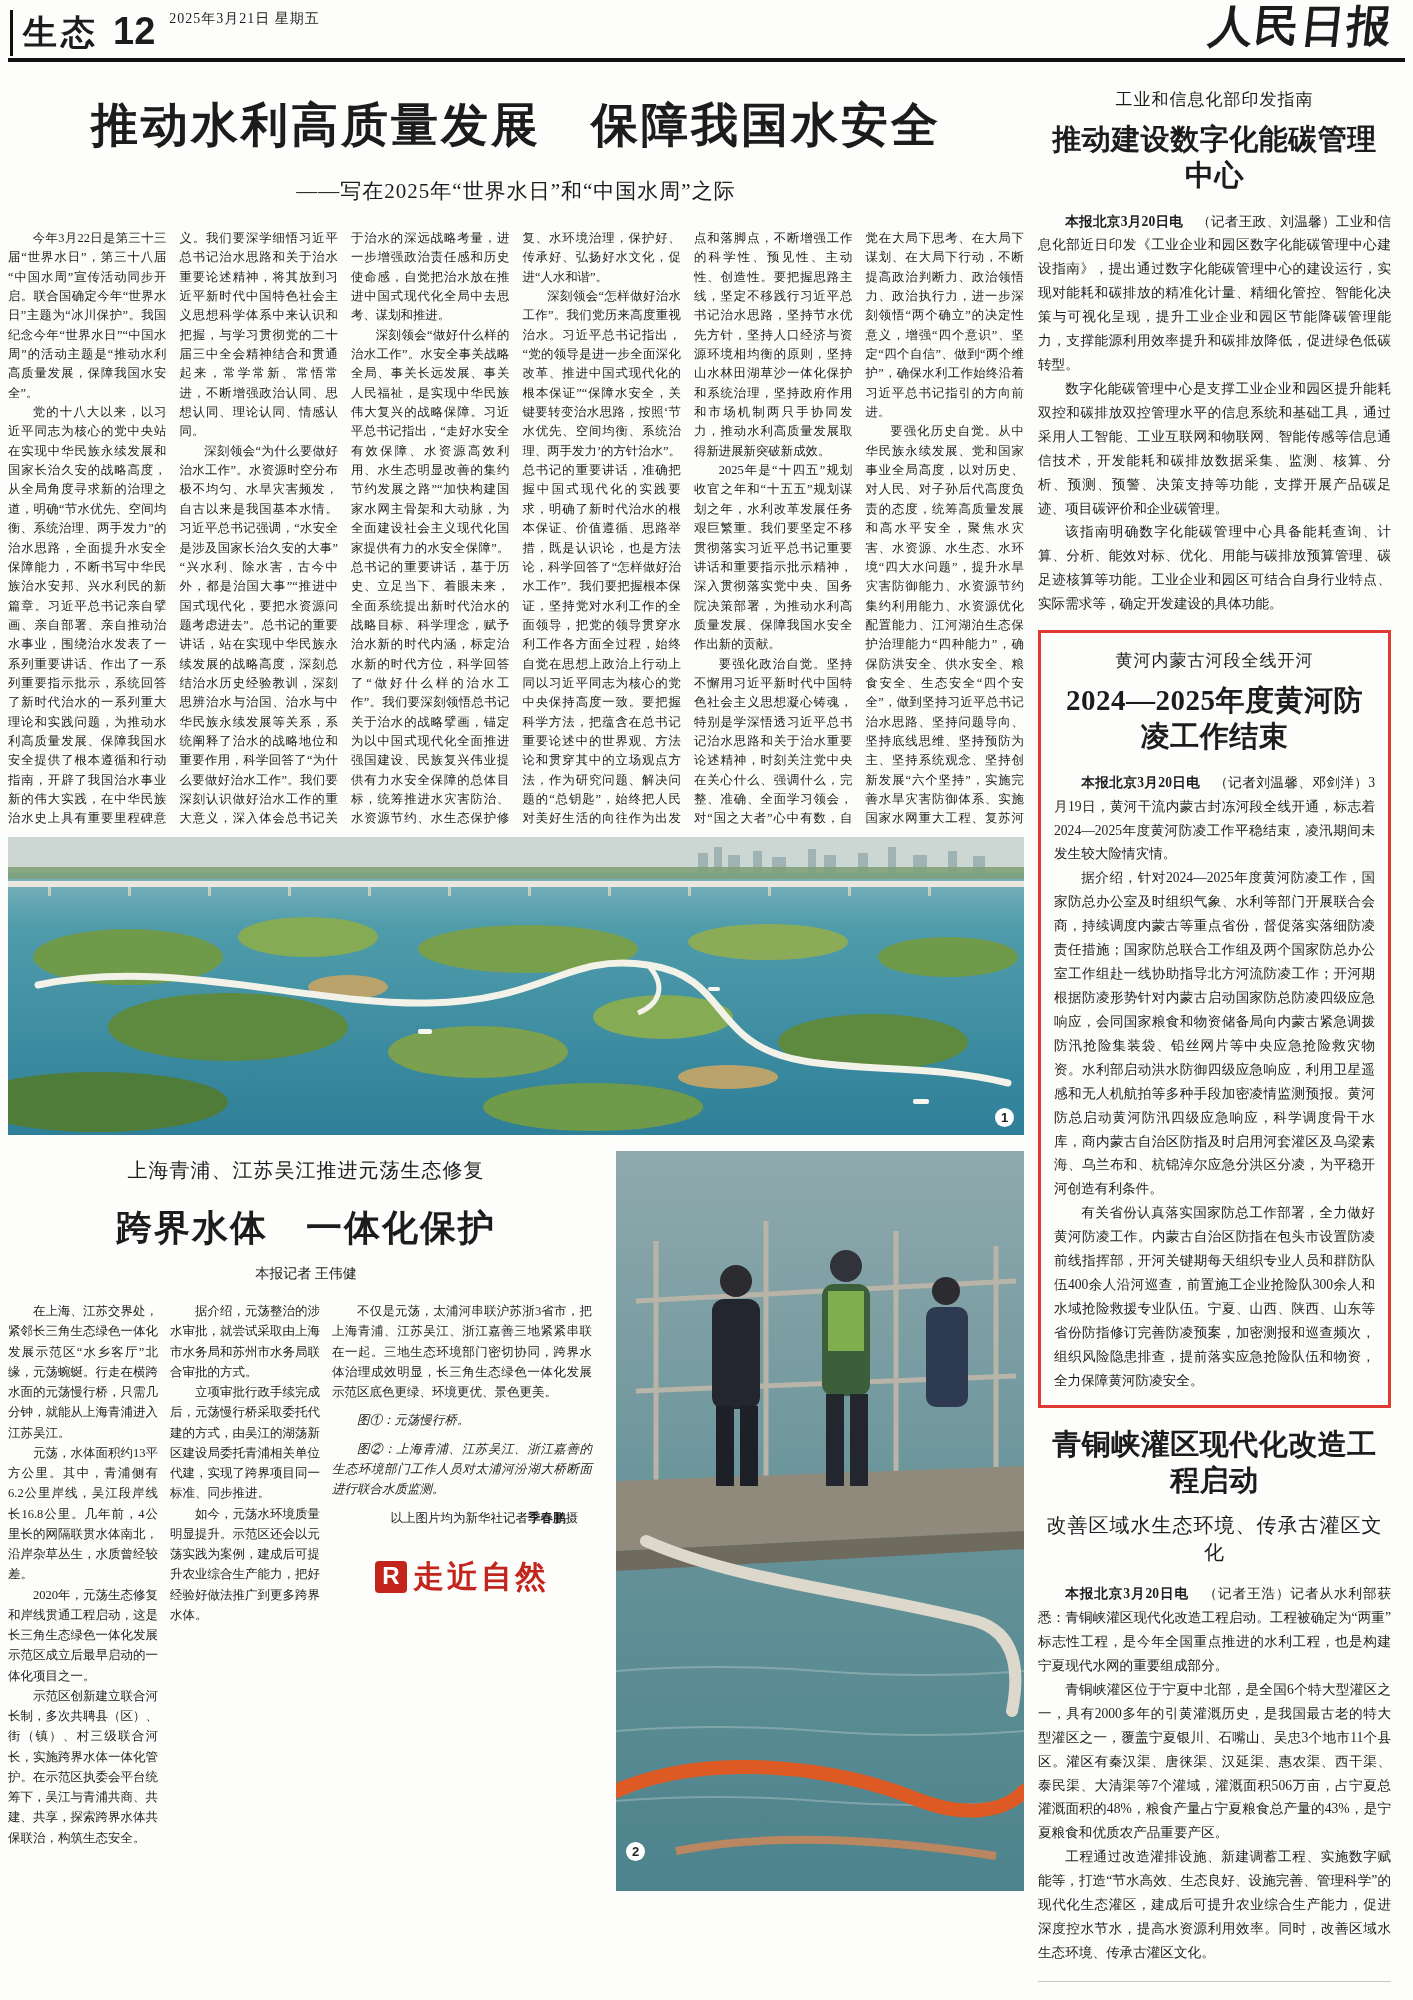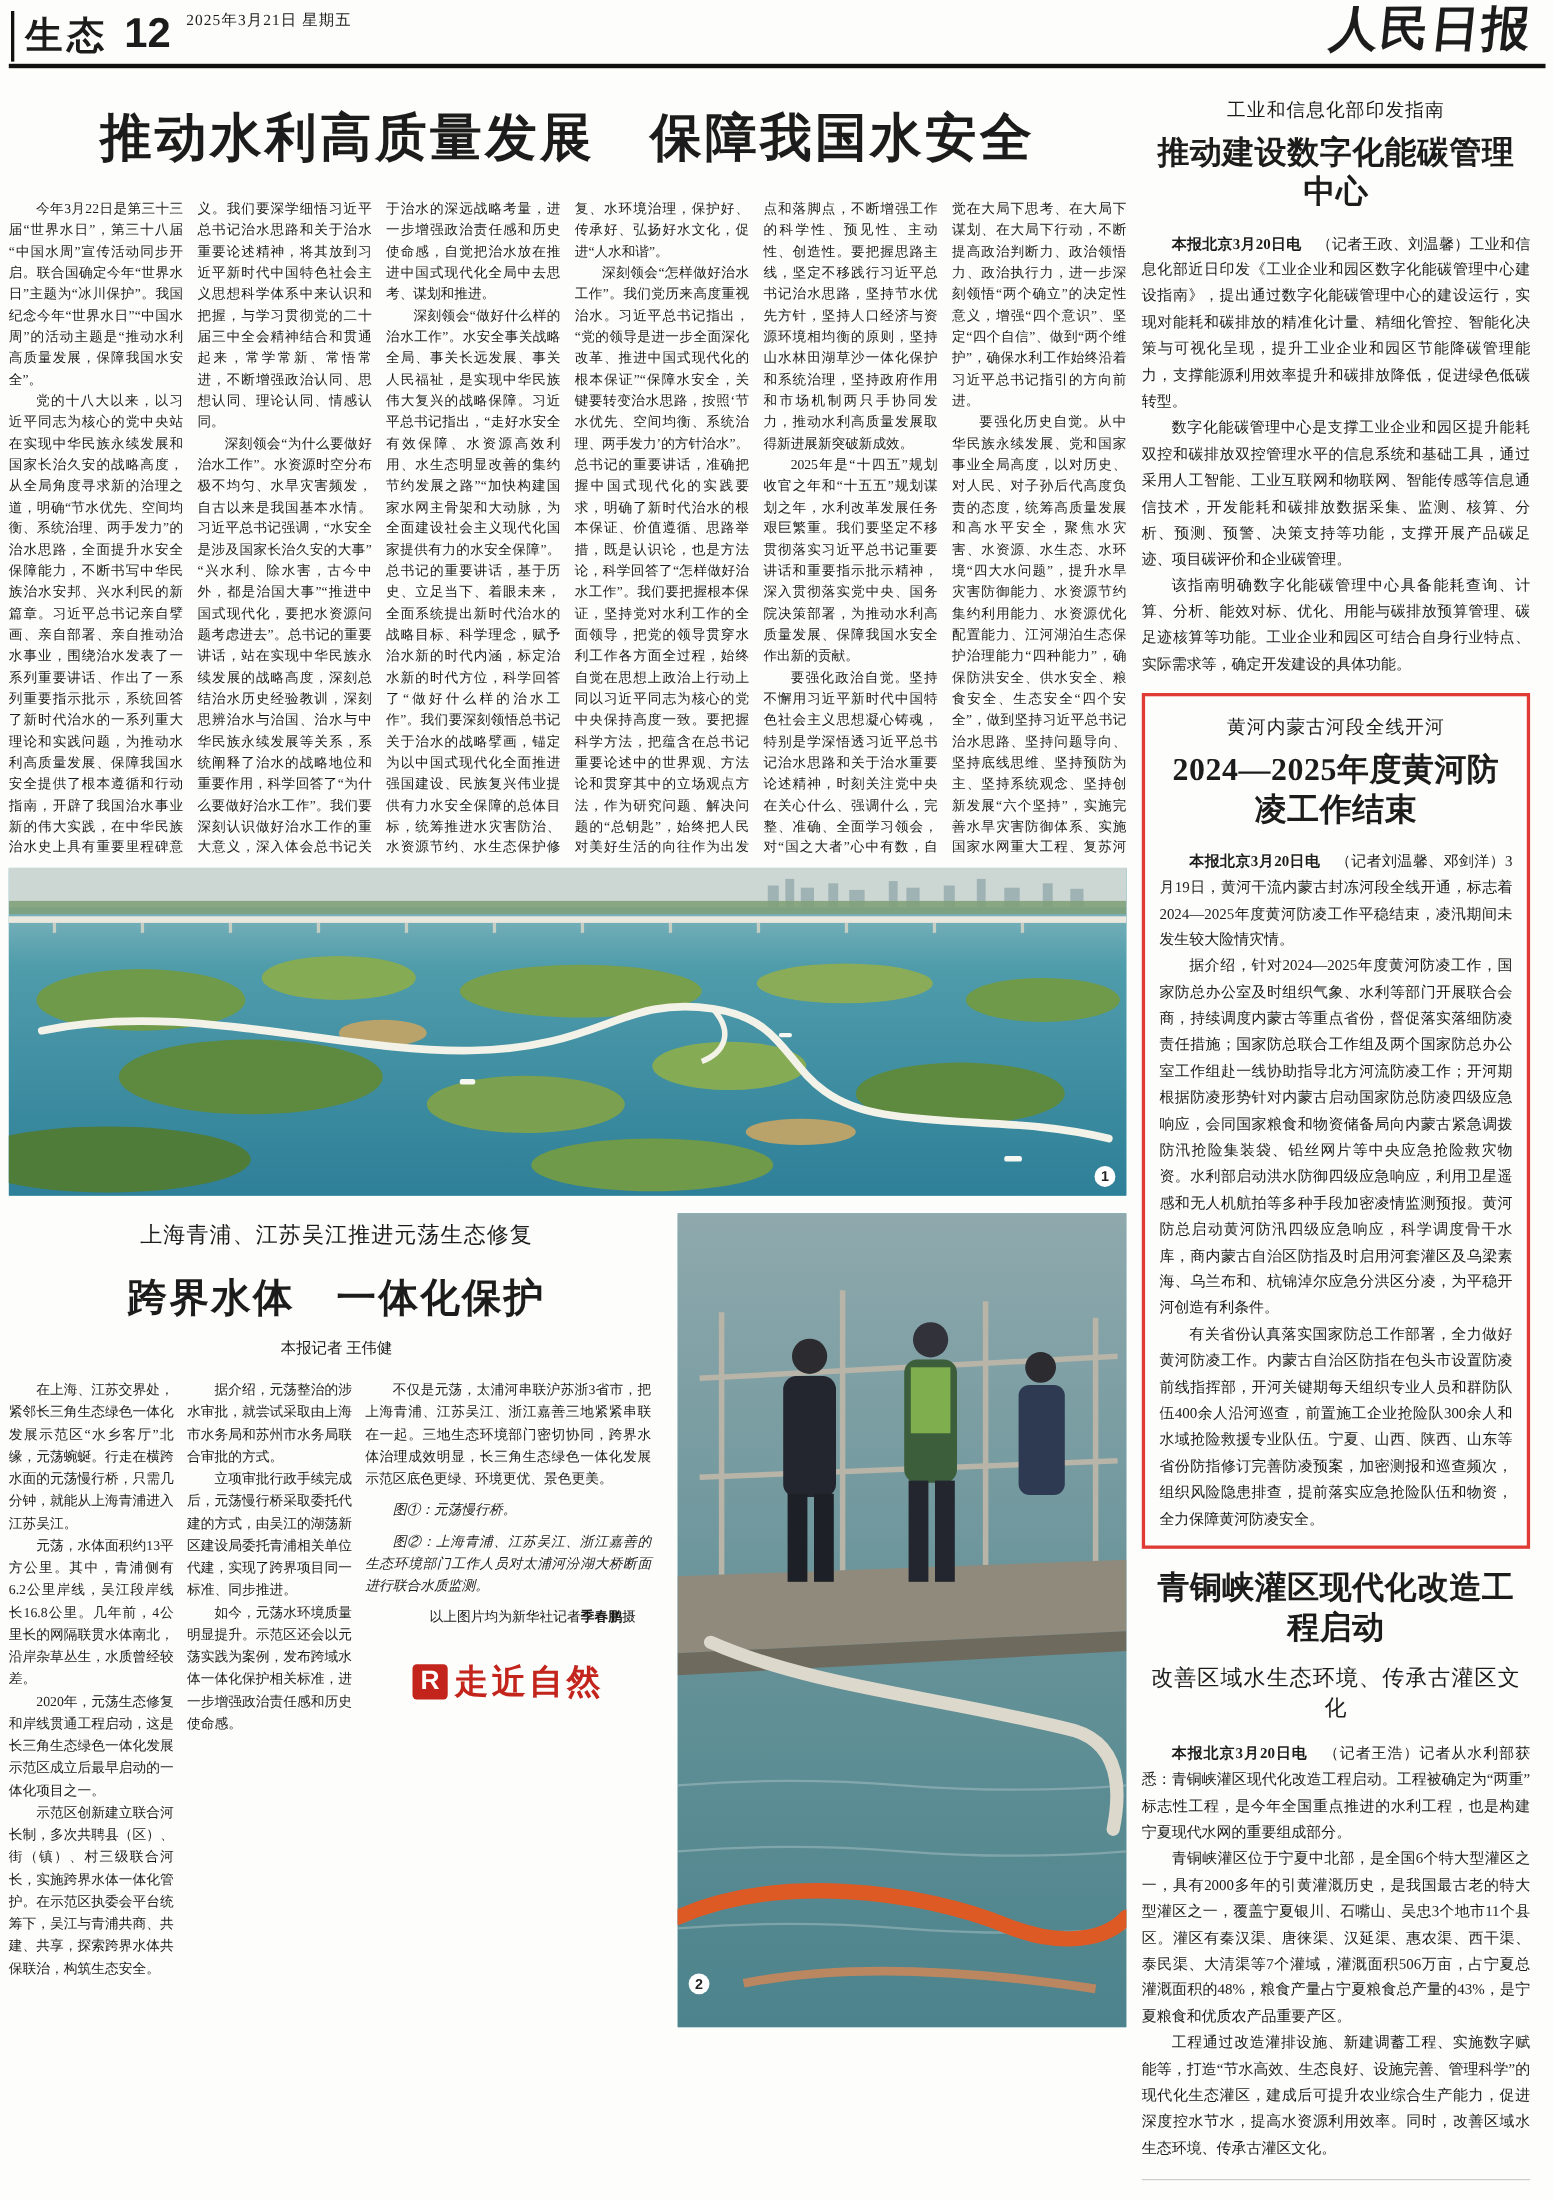--- a/index.html
+++ b/index.html
@@ -87,20 +87,21 @@
     </div>
     <div class="masthead">人民日报</div>
   </div>
 
   <div class="content">
 
     <div class="left-region">
 
       <section class="lead">
         <h1 class="lead-h1">推动水利高质量发展　保障我国水安全</h1>
+        <div class="lead-sub">——写在2025年“世界水日”和“中国水周”之际</div>
         <div class="lead-body">
           <p>今年3月22日是第三十三届“世界水日”，第三十八届“中国水周”宣传活动同步开启。联合国确定今年“世界水日”主题为“冰川保护”。我国纪念今年“世界水日”“中国水周”的活动主题是“推动水利高质量发展，保障我国水安全”。</p>
           <p>党的十八大以来，以习近平同志为核心的党中央站在实现中华民族永续发展和国家长治久安的战略高度，从全局角度寻求新的治理之道，明确“节水优先、空间均衡、系统治理、两手发力”的治水思路，全面提升水安全保障能力，不断书写中华民族治水安邦、兴水利民的新篇章。习近平总书记亲自擘画、亲自部署、亲自推动治水事业，围绕治水发表了一系列重要讲话、作出了一系列重要指示批示，系统回答了新时代治水的一系列重大理论和实践问题，为推动水利高质量发展、保障我国水安全提供了根本遵循和行动指南，开辟了我国治水事业新的伟大实践，在中华民族治水史上具有重要里程碑意义。我们要深学细悟习近平总书记治水思路和关于治水重要论述精神，将其放到习近平新时代中国特色社会主义思想科学体系中来认识和把握，与学习贯彻党的二十届三中全会精神结合和贯通起来，常学常新、常悟常进，不断增强政治认同、思想认同、理论认同、情感认同。</p>
           <p>深刻领会“为什么要做好治水工作”。水资源时空分布极不均匀、水旱灾害频发，自古以来是我国基本水情。习近平总书记强调，“水安全是涉及国家长治久安的大事”“兴水利、除水害，古今中外，都是治国大事”“推进中国式现代化，要把水资源问题考虑进去”。总书记的重要讲话，站在实现中华民族永续发展的战略高度，深刻总结治水历史经验教训，深刻思辨治水与治国、治水与中华民族永续发展等关系，系统阐释了治水的战略地位和重要作用，科学回答了“为什么要做好治水工作”。我们要深刻认识做好治水工作的重大意义，深入体会总书记关于治水的深远战略考量，进一步增强政治责任感和历史使命感，自觉把治水放在推进中国式现代化全局中去思考、谋划和推进。</p>
           <p>深刻领会“做好什么样的治水工作”。水安全事关战略全局、事关长远发展、事关人民福祉，是实现中华民族伟大复兴的战略保障。习近平总书记指出，“走好水安全有效保障、水资源高效利用、水生态明显改善的集约节约发展之路”“加快构建国家水网主骨架和大动脉，为全面建设社会主义现代化国家提供有力的水安全保障”。总书记的重要讲话，基于历史、立足当下、着眼未来，全面系统提出新时代治水的战略目标、科学理念，赋予治水新的时代内涵，标定治水新的时代方位，科学回答了“做好什么样的治水工作”。我们要深刻领悟总书记关于治水的战略擘画，锚定为以中国式现代化全面推进强国建设、民族复兴伟业提供有力水安全保障的总体目标，统筹推进水灾害防治、水资源节约、水生态保护修复、水环境治理，保护好、传承好、弘扬好水文化，促进“人水和谐”。</p>
           <p>深刻领会“怎样做好治水工作”。我们党历来高度重视治水。习近平总书记指出，“党的领导是进一步全面深化改革、推进中国式现代化的根本保证”“保障水安全，关键要转变治水思路，按照‘节水优先、空间均衡、系统治理、两手发力’的方针治水”。总书记的重要讲话，准确把握中国式现代化的实践要求，明确了新时代治水的根本保证、价值遵循、思路举措，既是认识论，也是方法论，科学回答了“怎样做好治水工作”。我们要把握根本保证，坚持党对水利工作的全面领导，把党的领导贯穿水利工作各方面全过程，始终自觉在思想上政治上行动上同以习近平同志为核心的党中央保持高度一致。要把握科学方法，把蕴含在总书记重要论述中的世界观、方法论和贯穿其中的立场观点方法，作为研究问题、解决问题的“总钥匙”，始终把人民对美好生活的向往作为出发点和落脚点，不断增强工作的科学性、预见性、主动性、创造性。要把握思路主线，坚定不移践行习近平总书记治水思路，坚持节水优先方针，坚持人口经济与资源环境相均衡的原则，坚持山水林田湖草沙一体化保护和系统治理，坚持政府作用和市场机制两只手协同发力，推动水利高质量发展取得新进展新突破新成效。</p>
           <p>2025年是“十四五”规划收官之年和“十五五”规划谋划之年，水利改革发展任务艰巨繁重。我们要坚定不移贯彻落实习近平总书记重要讲话和重要指示批示精神，深入贯彻落实党中央、国务院决策部署，为推动水利高质量发展、保障我国水安全作出新的贡献。</p>
           <p>要强化政治自觉。坚持不懈用习近平新时代中国特色社会主义思想凝心铸魂，特别是学深悟透习近平总书记治水思路和关于治水重要论述精神，时刻关注党中央在关心什么、强调什么，完整、准确、全面学习领会，对“国之大者”心中有数，自觉在大局下思考、在大局下谋划、在大局下行动，不断提高政治判断力、政治领悟力、政治执行力，进一步深刻领悟“两个确立”的决定性意义，增强“四个意识”、坚定“四个自信”、做到“两个维护”，确保水利工作始终沿着习近平总书记指引的方向前进。</p>
           <p>要强化历史自觉。从中华民族永续发展、党和国家事业全局高度，以对历史、对人民、对子孙后代高度负责的态度，统筹高质量发展和高水平安全，聚焦水灾害、水资源、水生态、水环境“四大水问题”，提升水旱灾害防御能力、水资源节约集约利用能力、水资源优化配置能力、江河湖泊生态保护治理能力“四种能力”，确保防洪安全、供水安全、粮食安全、生态安全“四个安全”，做到坚持习近平总书记治水思路、坚持问题导向、坚持底线思维、坚持预防为主、坚持系统观念、坚持创新发展“六个坚持”，实施完善水旱灾害防御体系、实施国家水网重大工程、复苏河湖生态环境、推进数字孪生水利建设、建立健全节水制度政策、强化体制机制法治管理“六条路径”，抓好标准、规划、项目、立项、建设、评价“六个环节”，全力以赴把党和人民赋予水利的重大使命任务履行好完成好。</p>
 
@@ -182,21 +183,21 @@
           <div class="feat-cols">
             <div class="fcol-1">
               <p>在上海、江苏交界处，紧邻长三角生态绿色一体化发展示范区“水乡客厅”北缘，元荡蜿蜒。行走在横跨水面的元荡慢行桥，只需几分钟，就能从上海青浦进入江苏吴江。</p>
               <p>元荡，水体面积约13平方公里。其中，青浦侧有6.2公里岸线，吴江段岸线长16.8公里。几年前，4公里长的网隔联贯水体南北，沿岸杂草丛生，水质曾经较差。</p>
               <p>2020年，元荡生态修复和岸线贯通工程启动，这是长三角生态绿色一体化发展示范区成立后最早启动的一体化项目之一。</p>
               <p>示范区创新建立联合河长制，多次共聘县（区）、街（镇）、村三级联合河长，实施跨界水体一体化管护。在示范区执委会平台统筹下，吴江与青浦共商、共建、共享，探索跨界水体共保联治，构筑生态安全。</p>
             </div>
             <div class="fcol-2">
               <p>据介绍，元荡整治的涉水审批，就尝试采取由上海市水务局和苏州市水务局联合审批的方式。</p>
               <p>立项审批行政手续完成后，元荡慢行桥采取委托代建的方式，由吴江的湖荡新区建设局委托青浦相关单位代建，实现了跨界项目同一标准、同步推进。</p>
-              <p>如今，元荡水环境质量明显提升。示范区还会以元荡实践为案例，发布跨域水体一体化保护相关标准，进一步增强政治责任感和历史使命感。</p>
+              <p>如今，元荡水环境质量明显提升。示范区还会以元荡实践为案例，建成后可提升农业综合生产能力，把好经验好做法推广到更多跨界水体。</p>
             </div>
             <div class="fcol-3">
               <p>不仅是元荡，太浦河串联沪苏浙3省市，把上海青浦、江苏吴江、浙江嘉善三地紧紧串联在一起。三地生态环境部门密切协同，跨界水体治理成效明显，长三角生态绿色一体化发展示范区底色更绿、环境更优、景色更美。</p>
               <p class="caption">图①：元荡慢行桥。</p>
               <p class="caption">图②：上海青浦、江苏吴江、浙江嘉善的生态环境部门工作人员对太浦河汾湖大桥断面进行联合水质监测。</p>
               <p class="caption credit"><span>以上图片均为新华社记者</span><b>季春鹏</b><span>摄</span></p>
               <div class="nature-badge">
                 <span class="nb-box">R</span>
                 <span class="nb-text">走近自然</span>
               </div>

